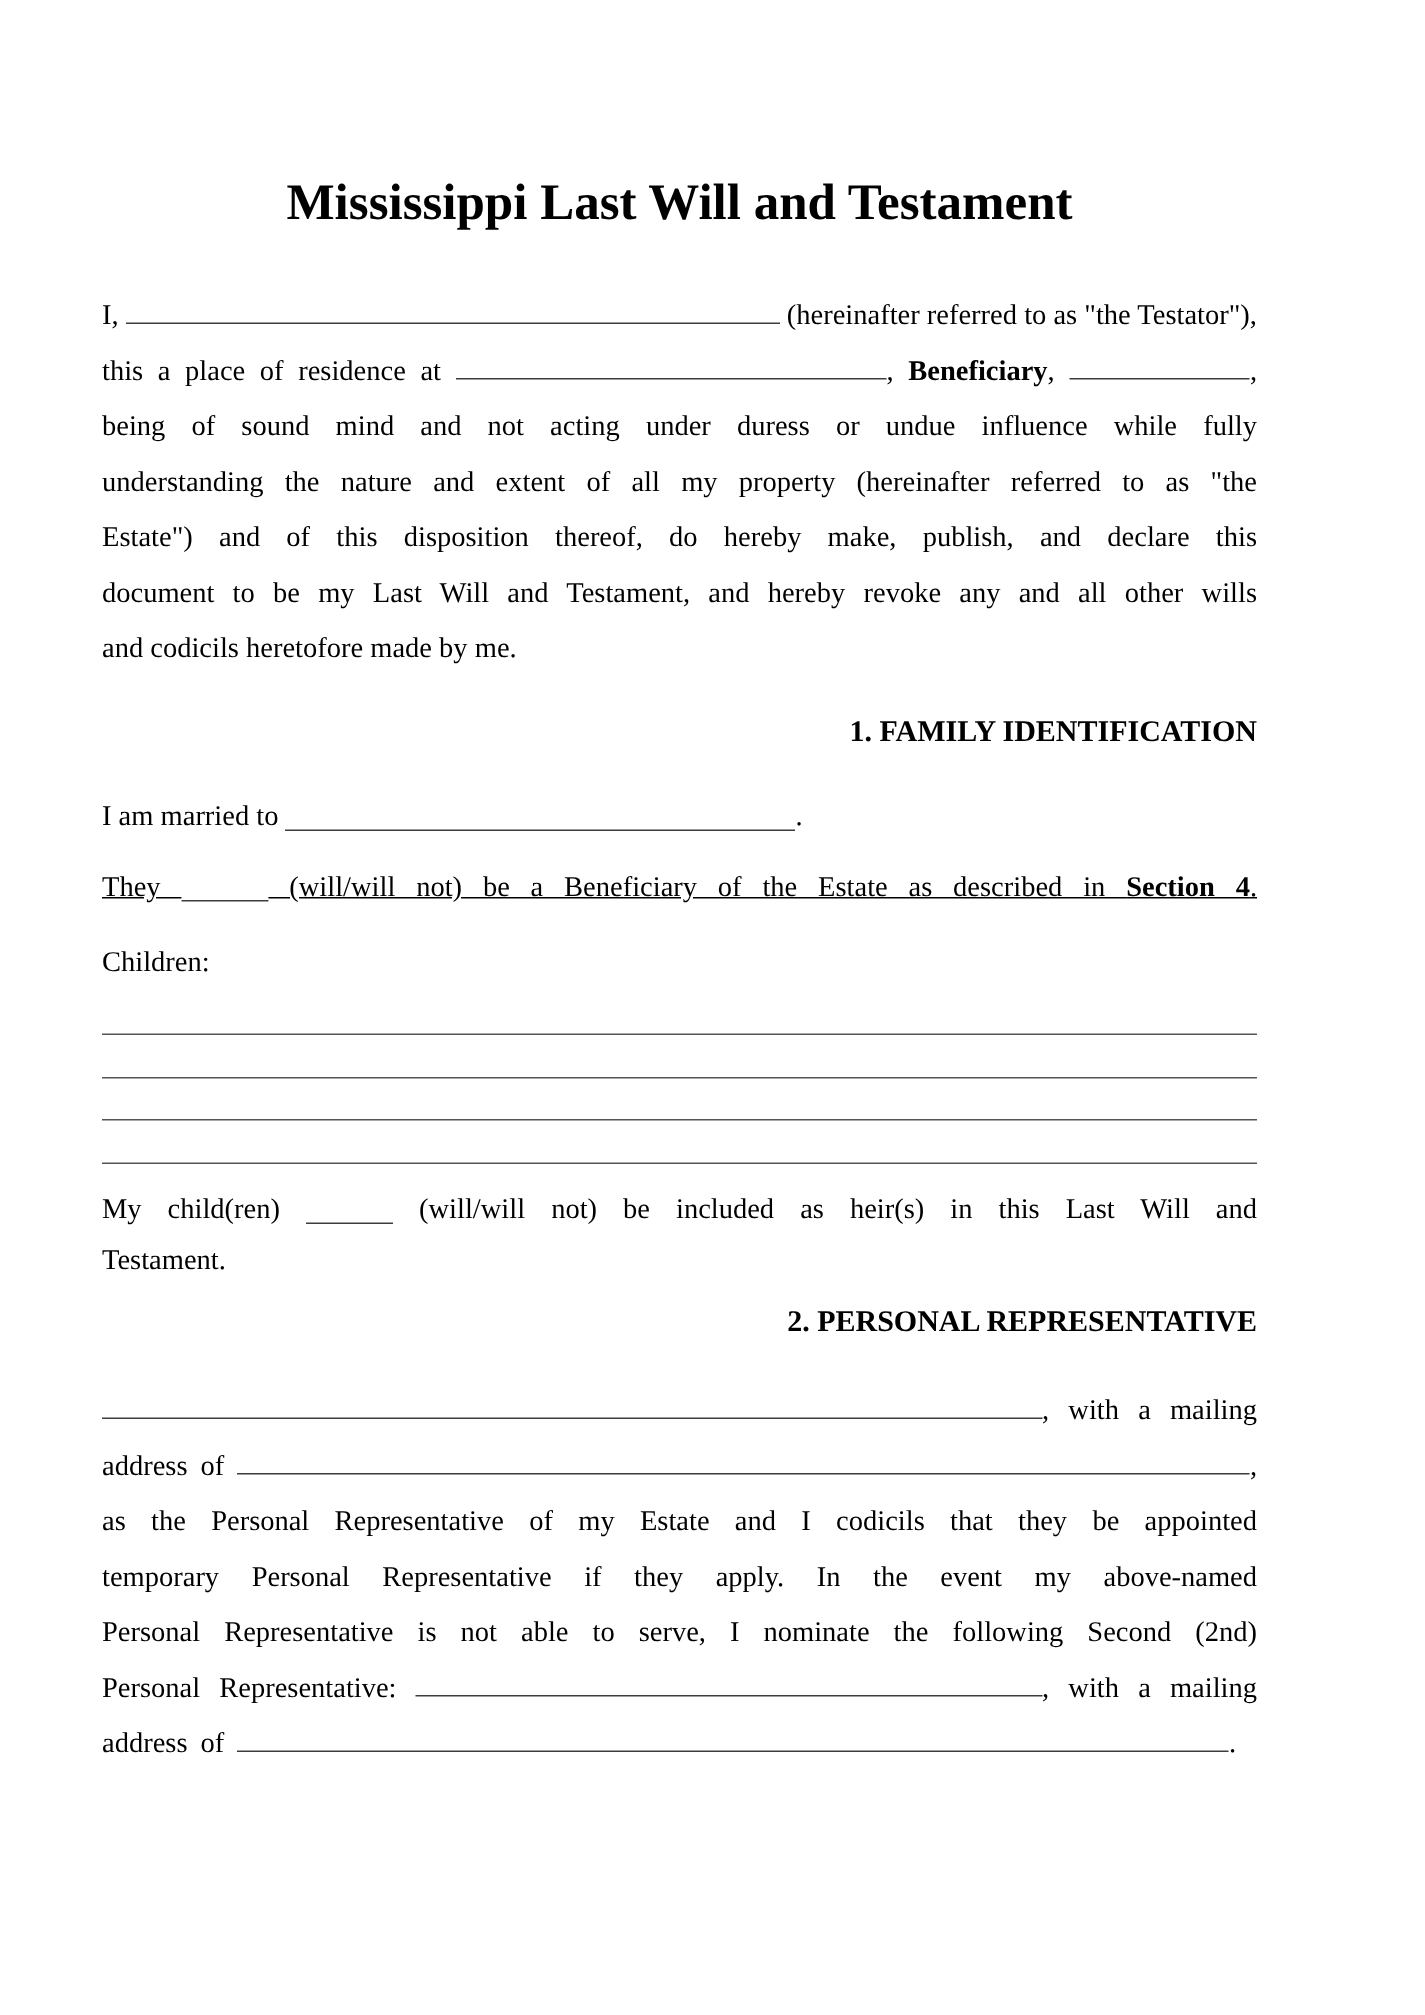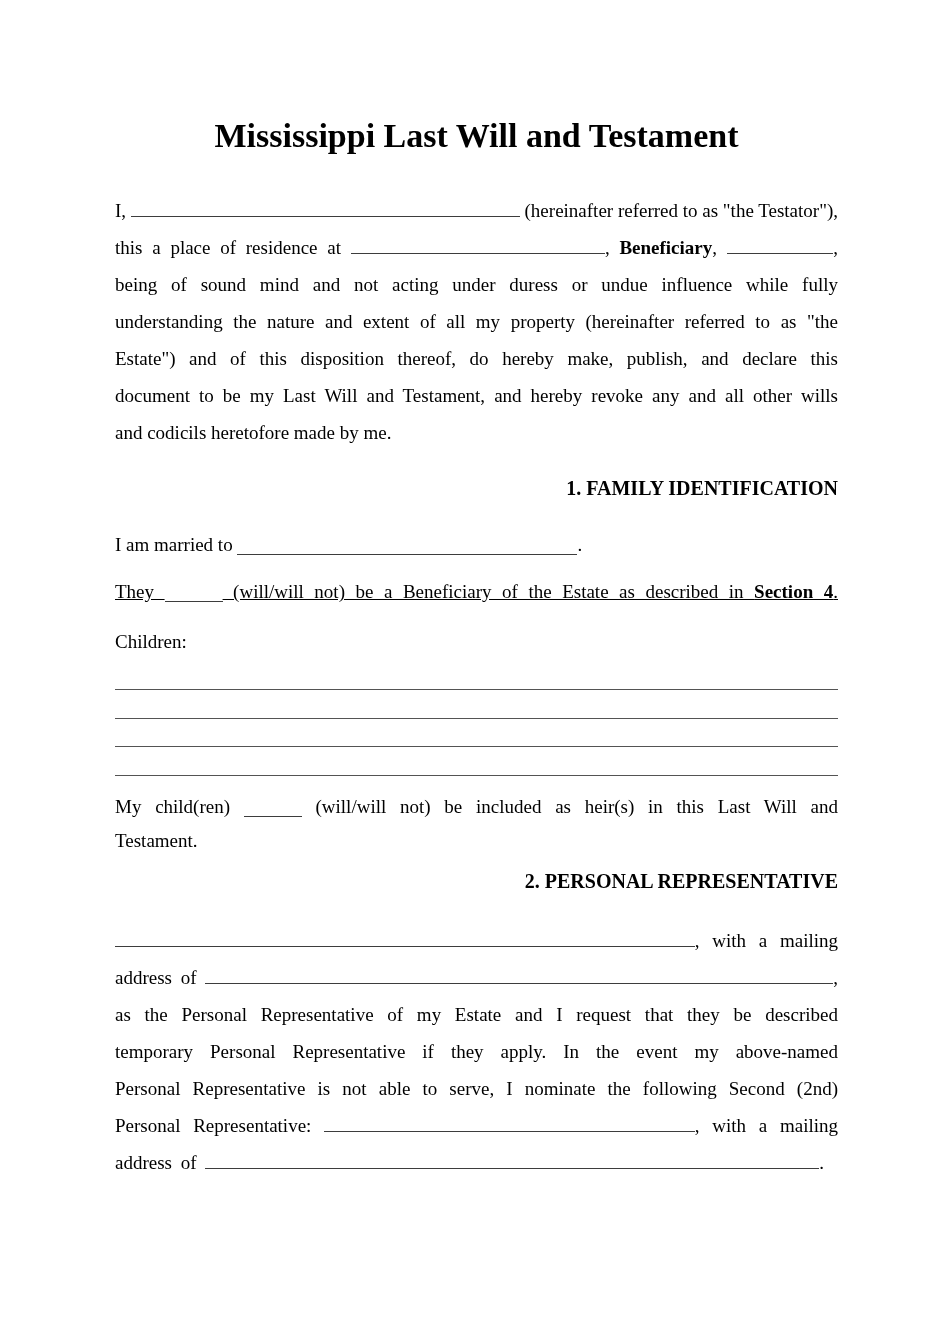--- a/index.html
+++ b/index.html
@@ -1,20 +1,20 @@
 <!DOCTYPE html>
 <html><head>
 <meta charset="utf-8">
 <style>
   html, body { margin: 0; padding: 0; background: #ffffff; }
   .page {
     width: 950px; height: 1343px;
     background: #ffffff;
     box-sizing: border-box;
-    padding: 0 112px 0 115px;
+    padding: 0 112px 0 68px;
     font-family: "Liberation Serif", "DejaVu Serif", serif;
     color: #000000;
     overflow: hidden;
   }
   .title {
     margin: 112px 0 0 0;
     font-size: 34px; line-height: 48px;
     font-weight: 700; text-align: center;
   }
   .heading {
@@ -105,21 +105,21 @@
       <div class="para" data-name="personal-representative-paragraph">
         <div class="line flex" data-name="document-text-line" style="word-spacing: 8px;">
           <span class="blank" data-name="representative-name-blank" style="flex-grow: 360; flex-basis: 360px;"></span>
           <span class="t" data-name="text-run">, with a mailing</span>
         </div>
         <div class="line flex" data-name="document-text-line" style="word-spacing: 4px;">
           <span class="t" data-name="text-run">address of </span>
           <span class="blank" data-name="representative-address-blank" style="flex-grow: 600; flex-basis: 600px;"></span>
           <span class="t" data-name="text-run">,</span>
         </div>
-        <div class="line just" data-name="document-text-line"><span class="t" data-name="text-run">as the Personal Representative of my Estate and I request that they be described</span></div>
+        <div class="line just" data-name="document-text-line"><span class="t" data-name="text-run">as the Personal Representative of my Estate and I codicils that they be appointed</span></div>
         <div class="line just" data-name="document-text-line"><span class="t" data-name="text-run">temporary Personal Representative if they apply. In the event my above-named</span></div>
         <div class="line just" data-name="document-text-line"><span class="t" data-name="text-run">Personal Representative is not able to serve, I nominate the following Second (2nd)</span></div>
         <div class="line flex" data-name="document-text-line" style="word-spacing: 8px;">
           <span class="t" data-name="text-run">Personal Representative: </span>
           <span class="blank" data-name="second-representative-name-blank" style="flex-grow: 330; flex-basis: 330px;"></span>
           <span class="t" data-name="text-run">, with a mailing</span>
         </div>
         <div class="line flex" data-name="document-text-line" style="word-spacing: 4px; padding-right: 14px;">
           <span class="t" data-name="text-run">address of </span>
           <span class="blank" data-name="second-representative-address-blank" style="flex-grow: 590; flex-basis: 590px;"></span>

